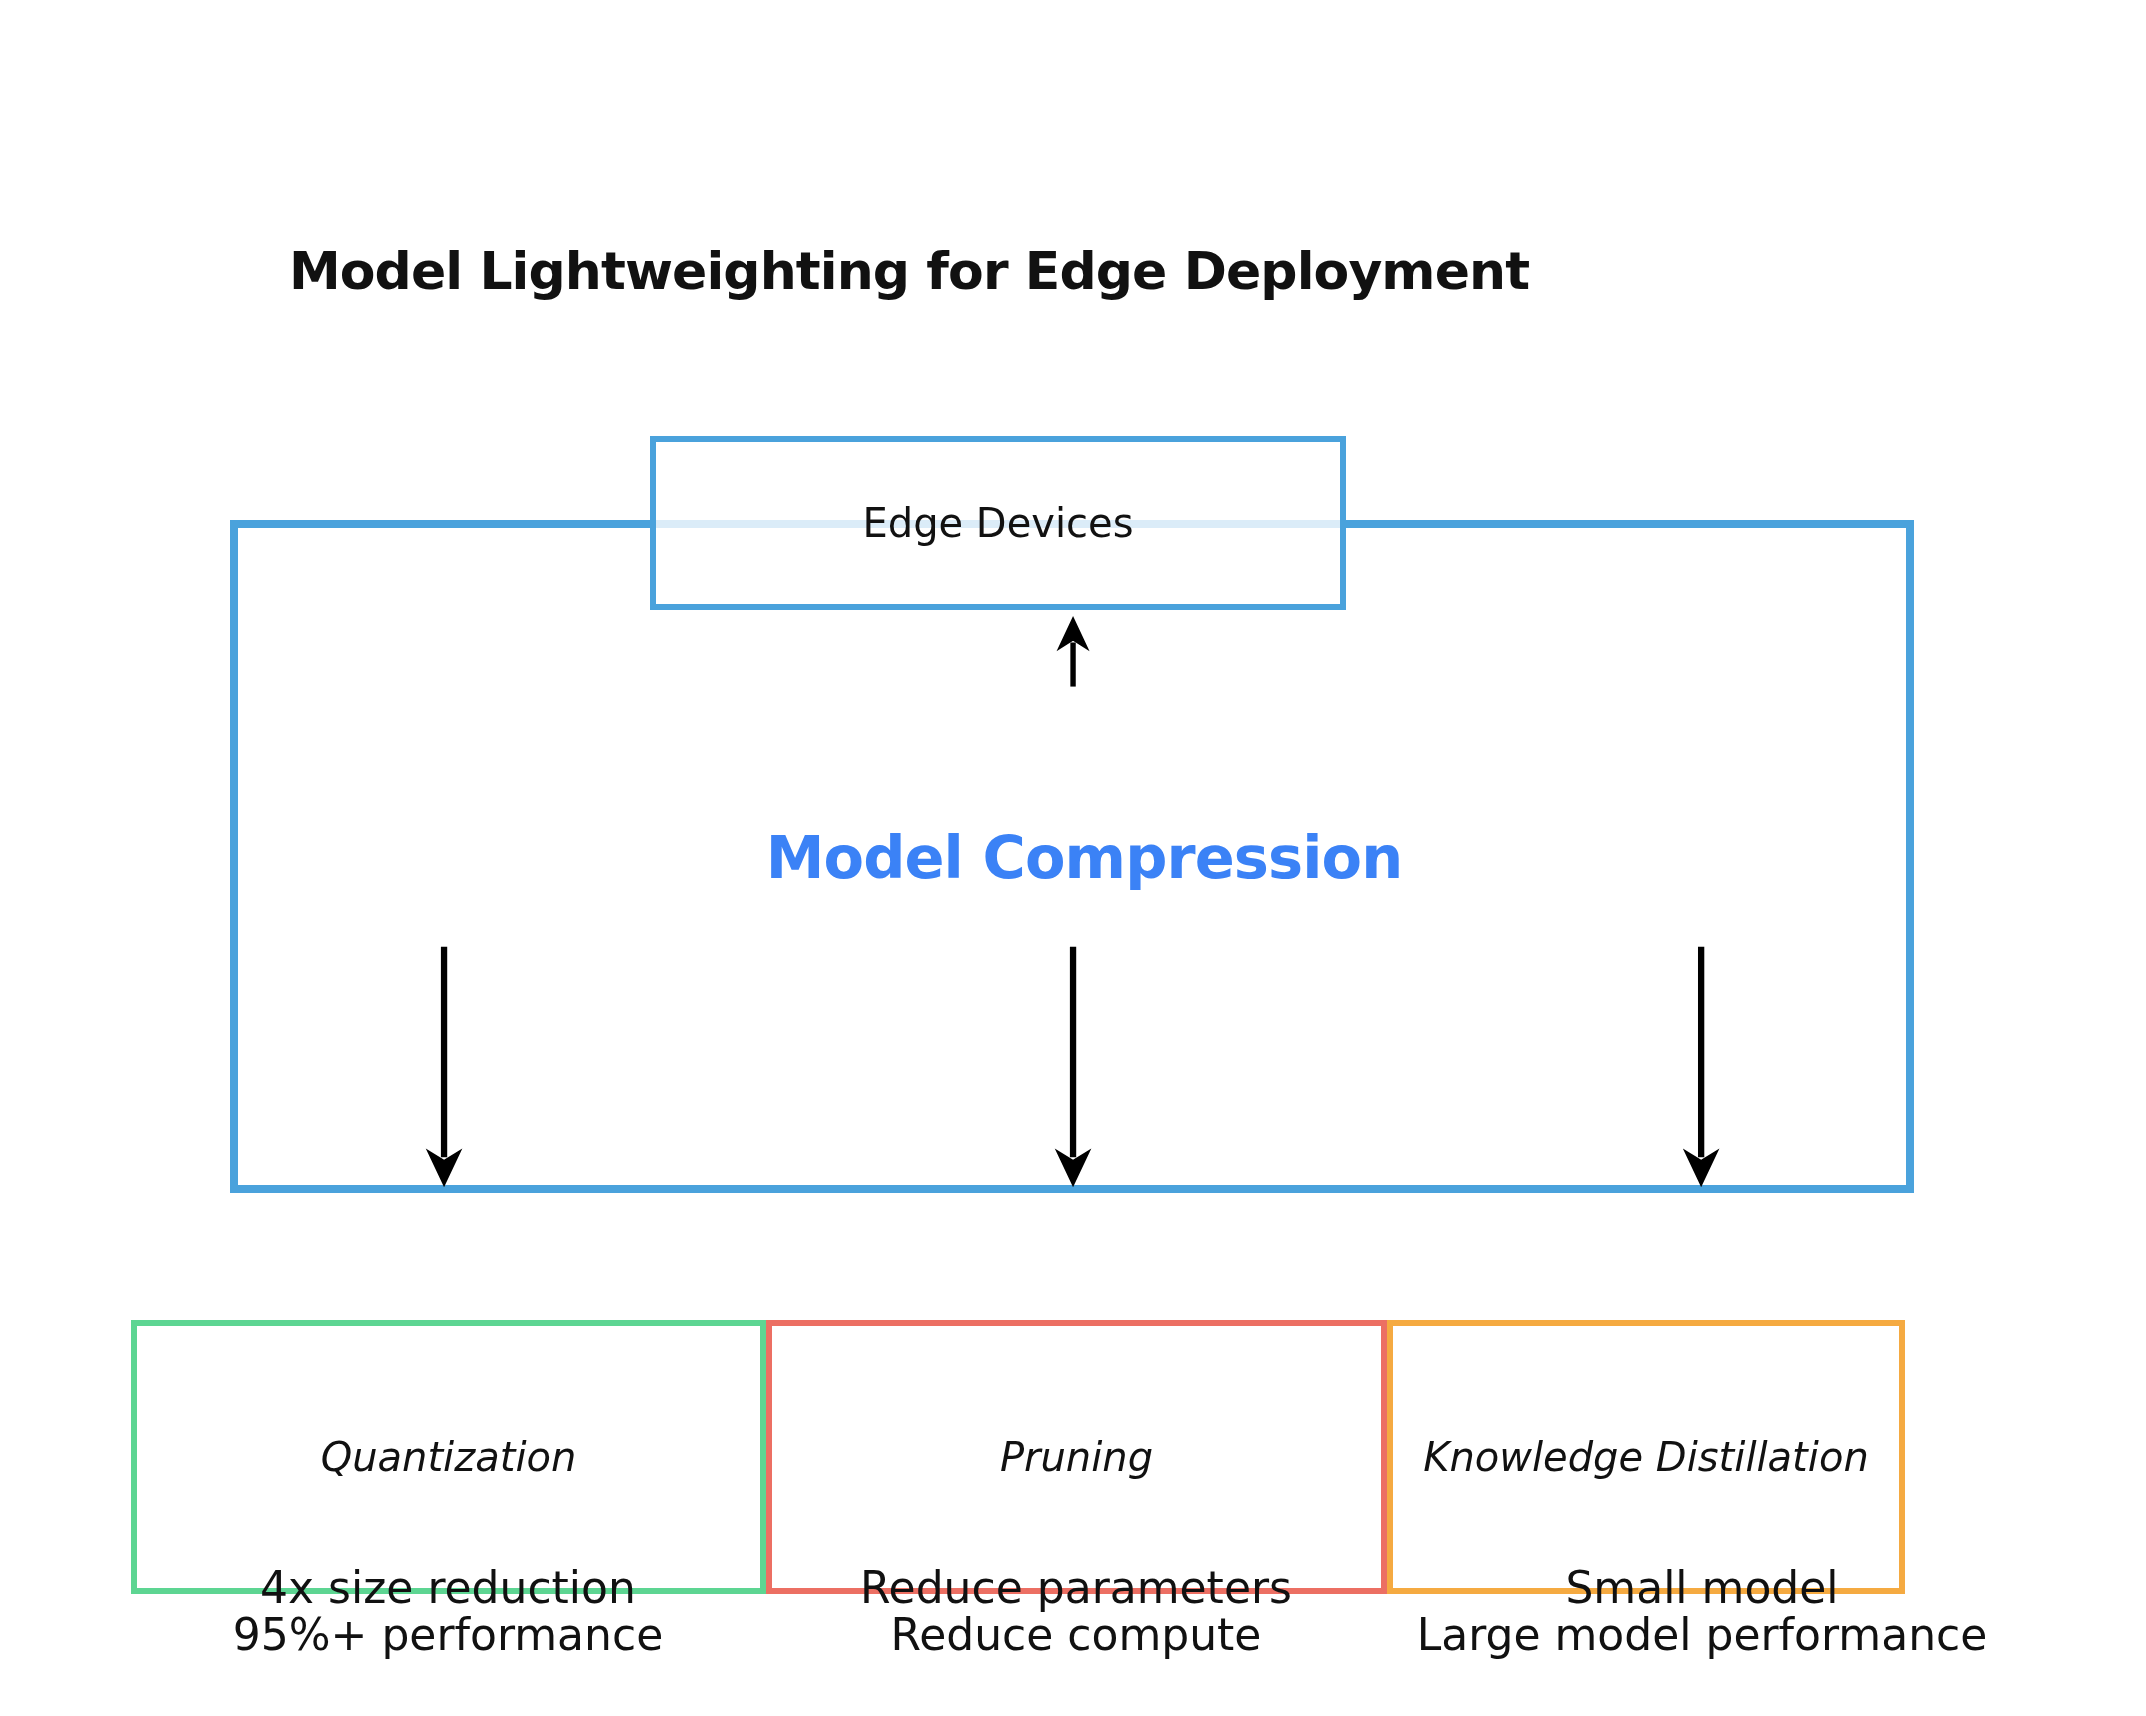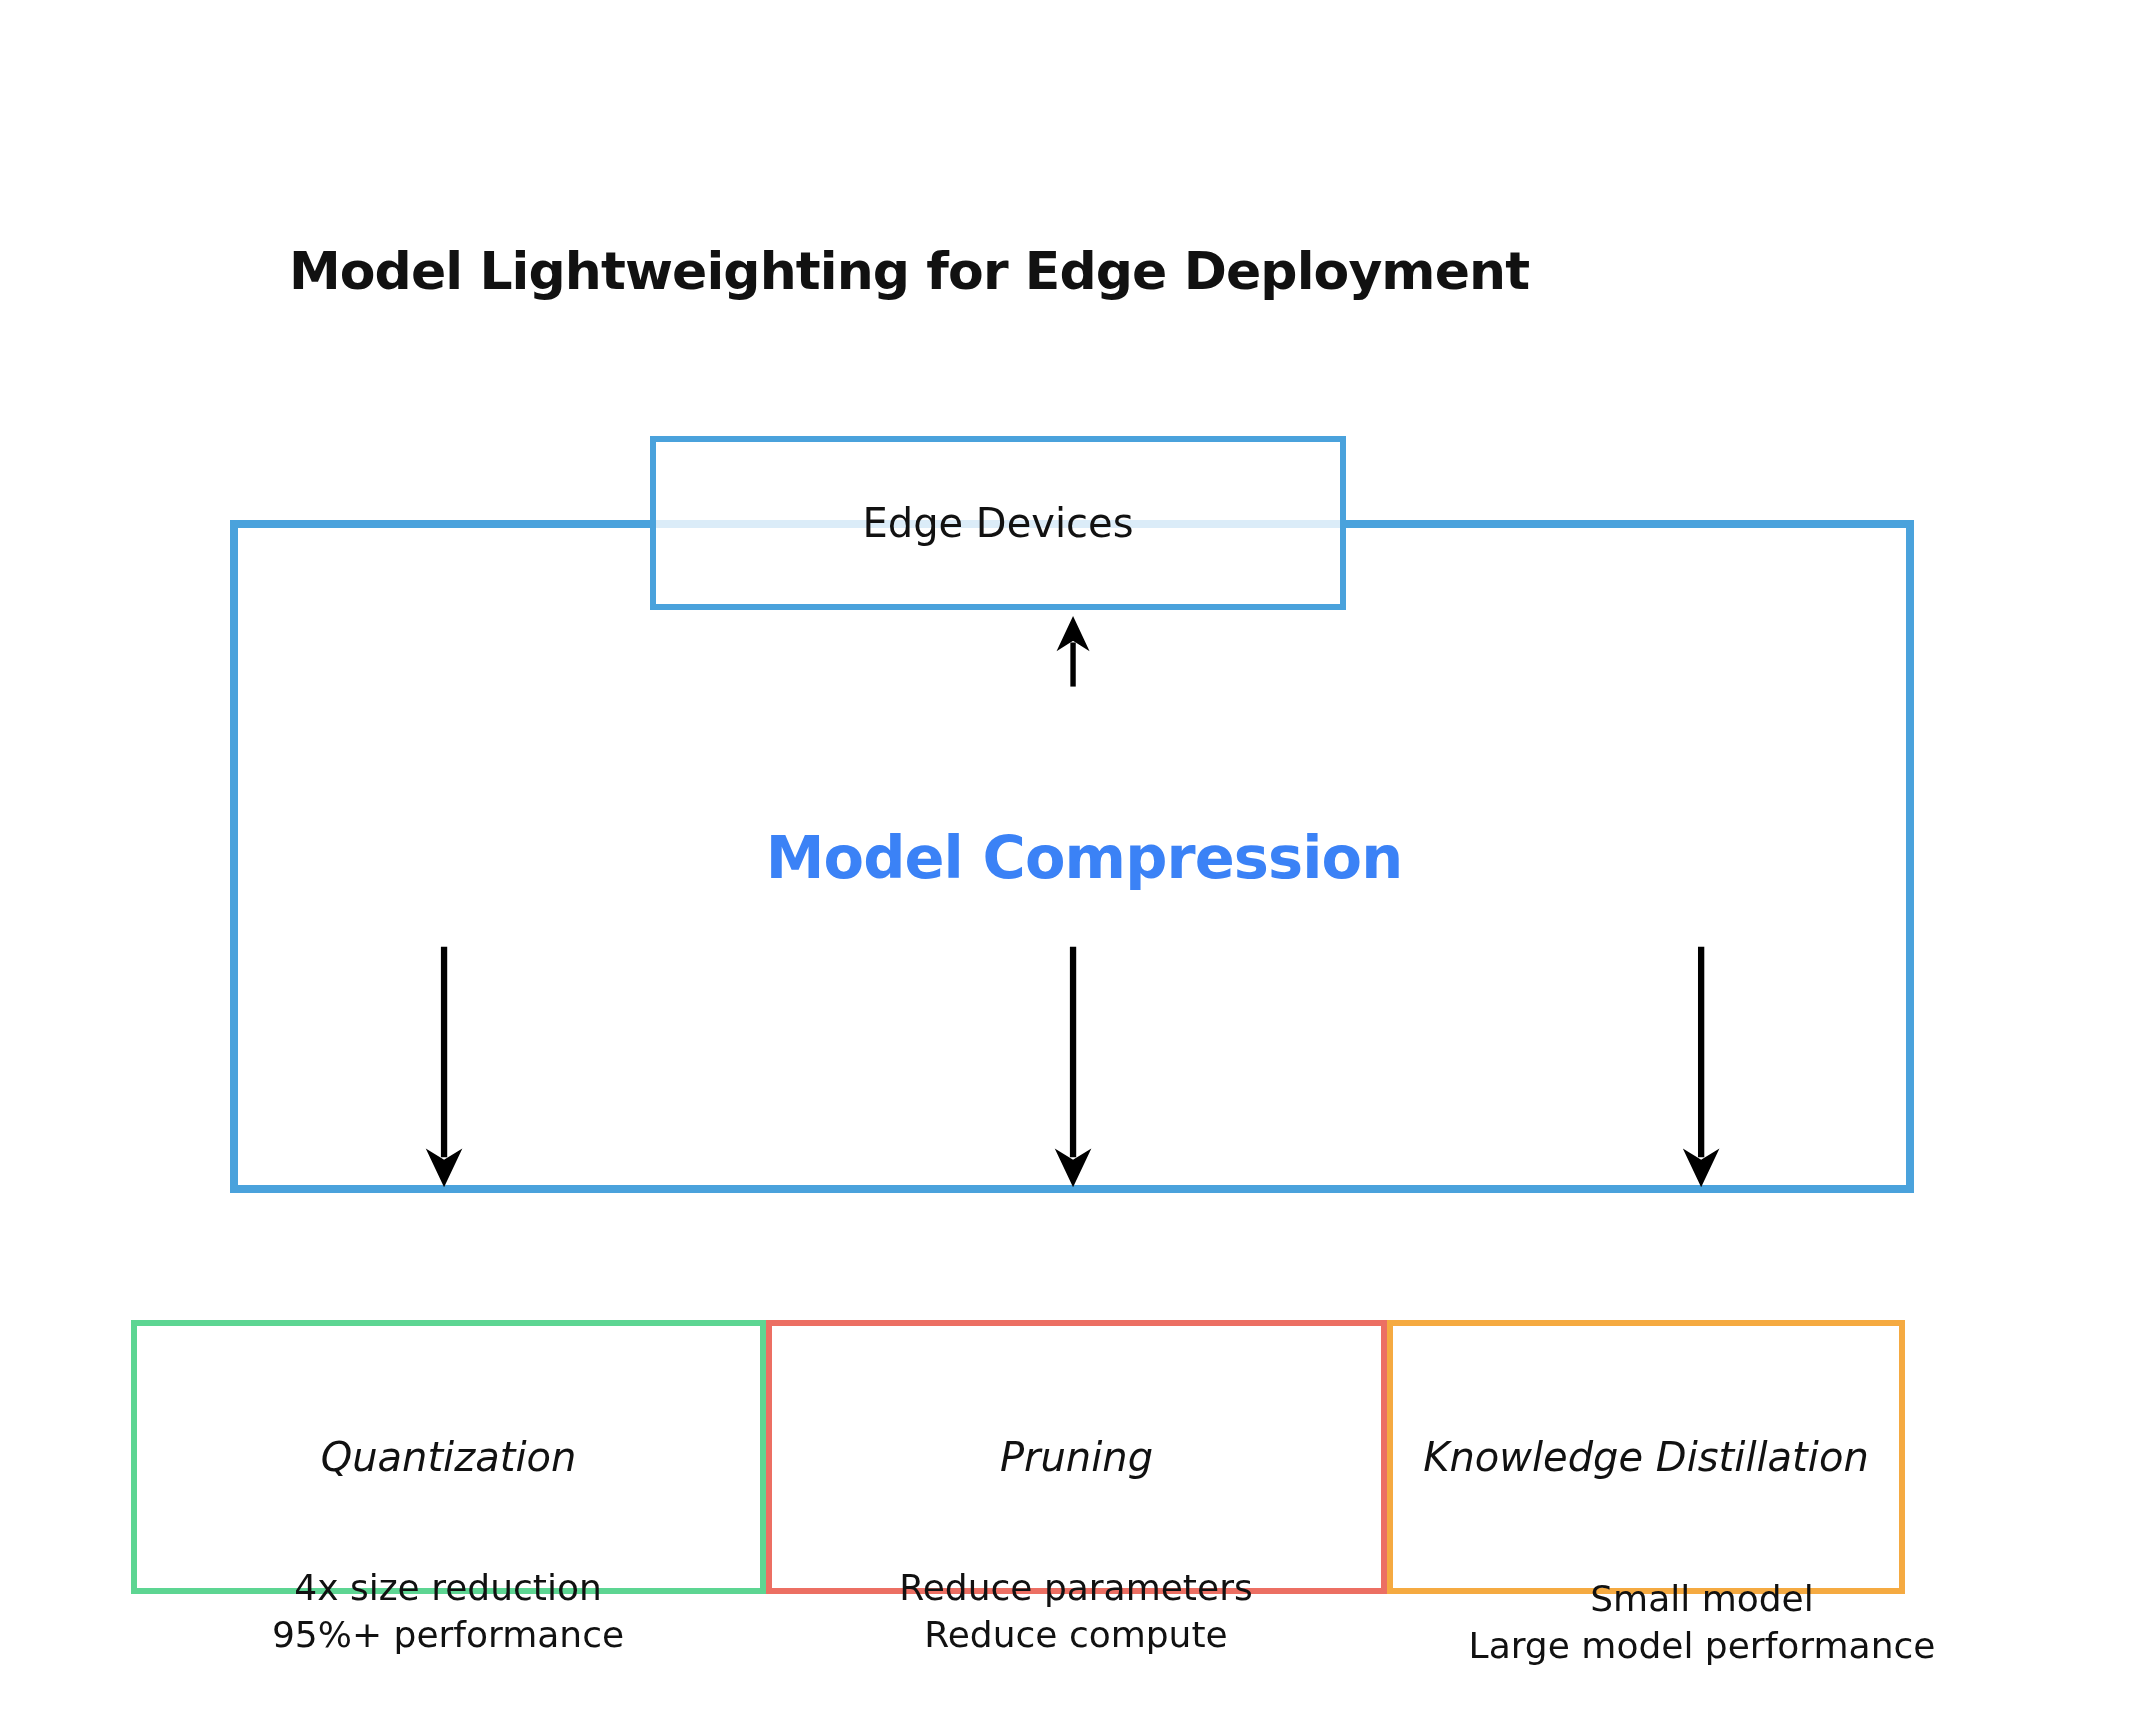--- a/index.html
+++ b/index.html
@@ -89,27 +89,27 @@
     color: #111111;
   }
   .box-quantization { left: 131px;  width: 635px; border: 6.3px solid #5DD592; }
   .box-pruning      { left: 766px;  width: 621px; border: 6.3px solid #EC6F63; }
   .box-distillation { left: 1387px; width: 518px; border: 6.3px solid #F5AA41; }
   .method-desc {
     position: absolute;
     top: 1564px;
     width: 630px;
     text-align: center;
-    font-size: 36px;
+    font-size: 44px;
     line-height: 47px;
     color: #111111;
   }
   .desc-quantization { left: 133px; }
   .desc-pruning      { left: 761px; }
-  .desc-distillation { left: 1387px; margin-top: 11px; }
+  .desc-distillation { left: 1387px; }
 </style>
 </head>
 <body>
 
 <div id="canvas">
 
   <div class="title">Model Lightweighting for Edge Deployment</div>
 
   <div class="outer-frame"></div>
 

